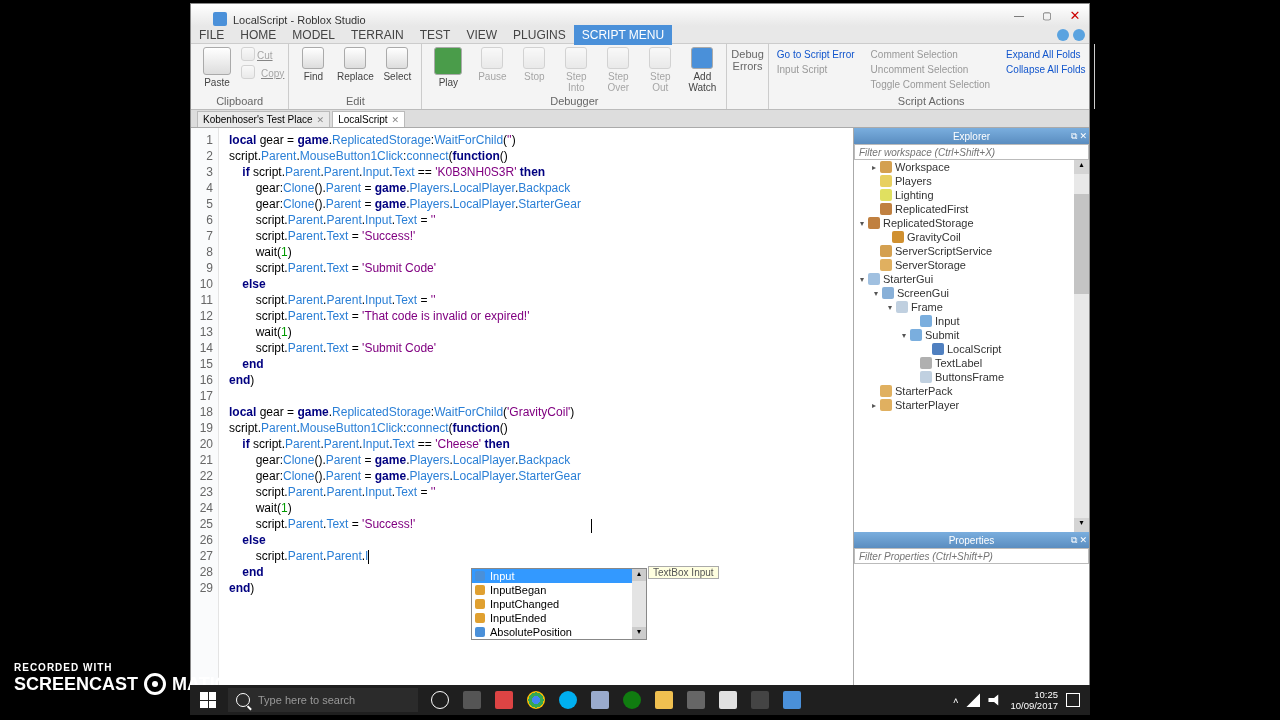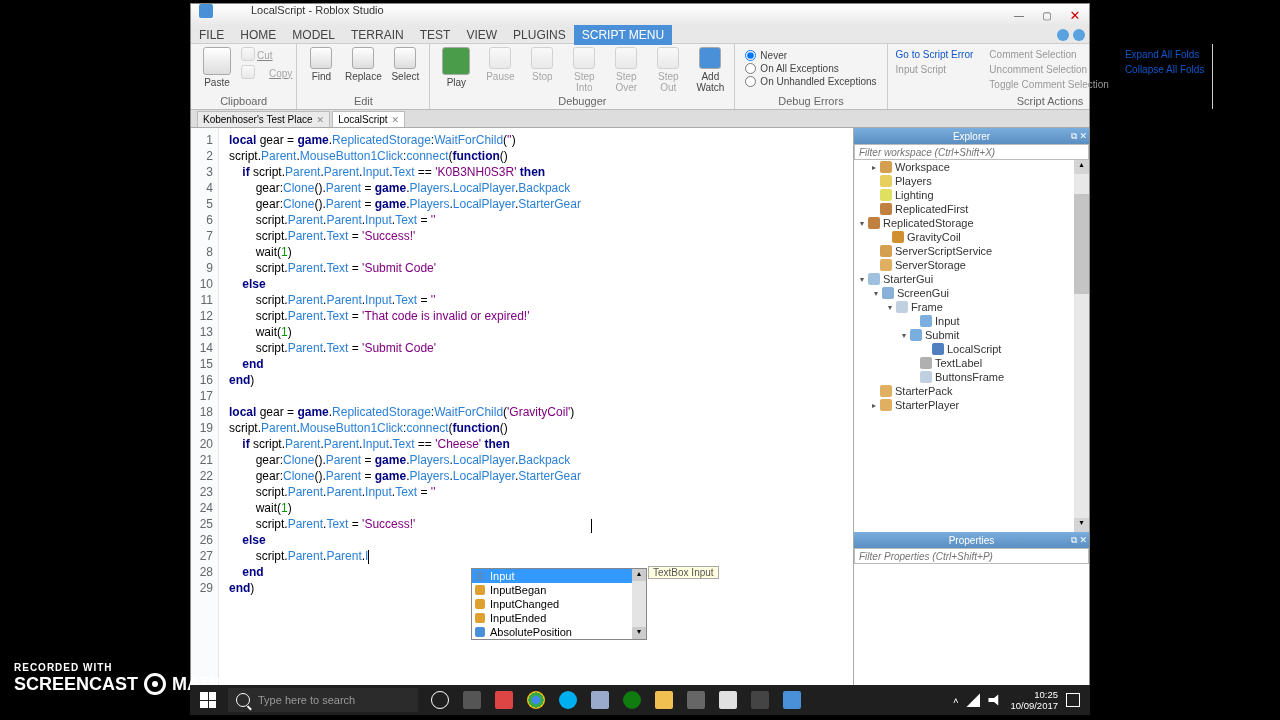--- a/index.html
+++ b/index.html
@@ -1,18 +1,18 @@
 <!DOCTYPE html>
 <html><head>
 <meta charset="utf-8">
 <style>
 * { margin:0; padding:0; box-sizing:border-box; font-family:'Segoe UI',Tahoma,sans-serif; }
 body { background:#000; width:1280px; height:720px; overflow:hidden; position:relative; }
 .app { position:absolute; left:190px; top:3px; width:900px; height:690px; background:#fff; border:1px solid #888; box-shadow:0 0 8px rgba(0,0,0,.4); }
-.titlebar { height:22px; background:linear-gradient(#fff,#e8e8e8); display:flex; align-items:flex-start; padding-left:8px; font-size:11px; color:#333;gap:32px; }
+.titlebar { height:22px; background:linear-gradient(#fff,#e8e8e8); display:flex; align-items:flex-end; padding-left:22px; font-size:11px; color:#333; }
 .titlebar .ticon { width:14px; height:14px; background:#4a90d9; border-radius:2px; margin-right:6px; }
 .winbtns { margin-left:auto; display:flex; }
 .winbtns span { width:28px; height:22px; display:flex; align-items:center; justify-content:center; font-size:10px; color:#555; }
 .winbtns span:last-child { color:#c00; font-size:13px; }
 .menubar { height:18px; background:#e8e8e8; display:flex; align-items:center; font-size:12px; border-bottom:1px solid #ccc; }
 .menubar span { padding:0 8px; color:#444; }
 .menubar span.active { background:#4a90d9; color:#fff; padding:3px 8px; }
 .menubar .help { margin-left:auto; display:flex; gap:4px; padding-right:4px; }
 .menubar .help i { width:12px; height:12px; border-radius:50%; background:#5aa3e0; display:inline-block; }
 .ribbon { height:66px; background:#f4f4f4; border-bottom:1px solid #bbb; display:flex; }
@@ -121,21 +121,21 @@
       <div class="btns">
         <div class="rbtn big">
             <div class="ico"></div>
             <span>Paste</span>
           </div>
         <div style="display:flex;flex-direction:column;gap:2px;text-decoration:underline;">
           <div class="rbtn disabled" style="flex-direction:row;width:auto;gap:2px">
               <div class="ico" style="width:14px;height:14px"></div>
               <span>Cut</span>
             </div>
-          <div class="rbtn disabled" style="flex-direction:row;width:auto;gap:14px">
+          <div class="rbtn disabled" style="flex-direction:row;width:auto;gap:6px">
               <div class="ico" style="width:14px;height:14px"></div>
               <span>Copy</span>
             </div>
         </div>
       </div>
       <div class="lbl">Clipboard</div>
     </div>
     <div class="rgroup">
       <div class="btns">
         <div class="rbtn">
@@ -184,34 +184,20 @@
           </div>
         <div class="rbtn">
             <div class="ico" style="background:#4a90d9"></div>
             <span style="white-space:pre;text-align:center">Add
 Watch</span>
           </div>
       </div>
       <div class="lbl">Debugger</div>
     </div>
     <div class="rgroup">
-      <div style="padding:2px 4px;">
-        <label class="rchk">
-            <input type="radio" checked="" style="">
-            <span>Never</span>
-          </label>
-        <label class="rchk">
-            <input type="radio" style="">
-            <span>On All Exceptions</span>
-          </label>
-        <label class="rchk">
-            <input type="radio" style="">
-            <span>On Unhandled Exceptions</span>
-          </label>
-      </div>
       <div class="lbl">Debug Errors</div>
     </div>
     <div class="rgroup">
       <div style="display:flex;">
         <div>
           <div class="rlink">Go to Script Error</div>
           <div class="rlink disabled">Input Script</div>
         </div>
         <div>
           <div class="rlink disabled">Comment Selection</div>

